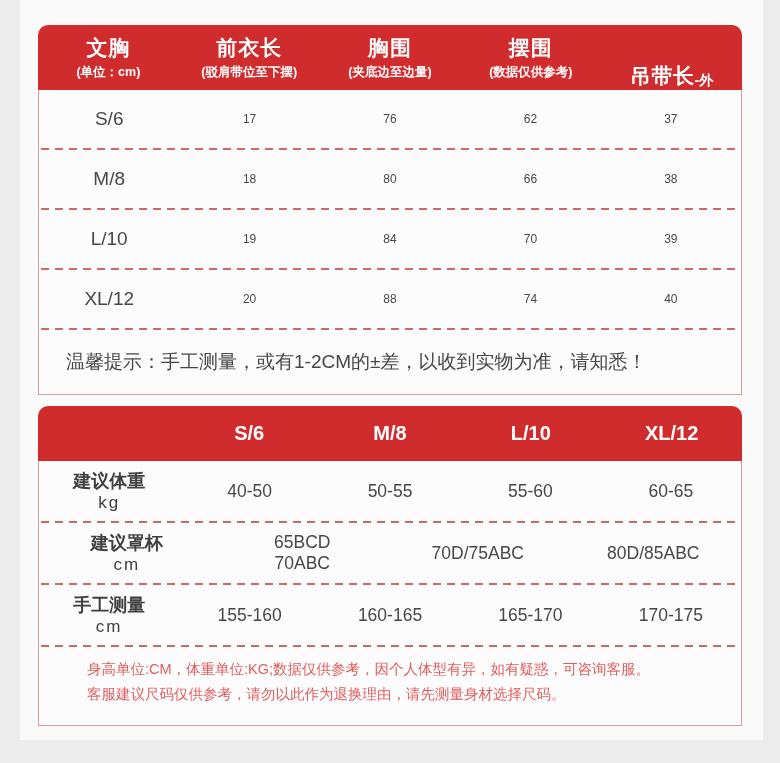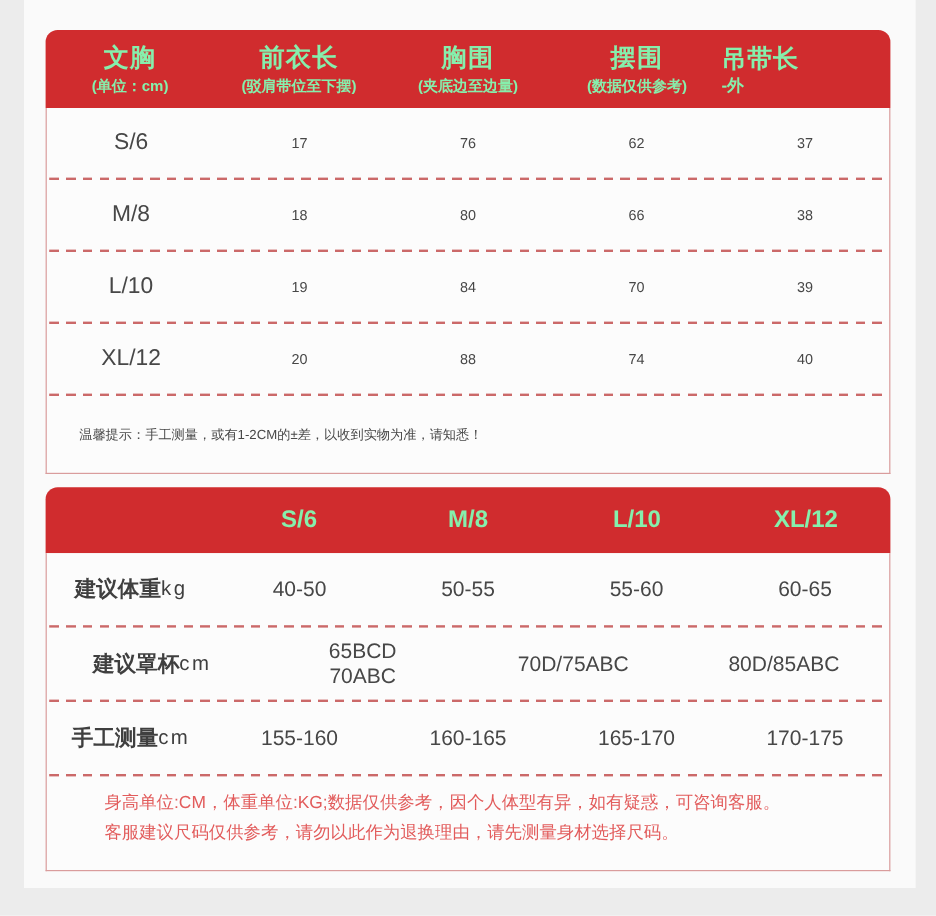--- a/index.html
+++ b/index.html
@@ -16,33 +16,33 @@
     width: 743px; height: 740px;
     background: var(--panel-bg, #fafafa);
   }
   .tablewrap { width: 704px; margin-left: 18px; }
 
   
   .t-header {
     display: flex;
     background: var(--header-red, #d02c2e);
     border-radius: 10px 10px 0 0;
-    color: #86efac;
+    color: #ffffff;
   }
   #t1 .t-header { height: 65px; margin-top: 25px; }
   #t2 .t-header { height: 55px; margin-top: 11px; }
   .hcell {
     flex: 1;
     display: flex; flex-direction: column;
     align-items: center; justify-content: center;
     gap: 2px;
   }
   .htitle { font-size: 21px; font-weight: bold; letter-spacing: 1px; }
   .hsub   { font-size: 12.5px; font-weight: bold; }
-  .hinline { flex-direction: column; align-items: flex-start; gap: 0; }
+  .hinline { flex-direction: row; align-items: flex-end; gap: 0; }
   .hinline .htitle { letter-spacing: 0.5px; }
   .hinline .hsub { font-size: 14px; }
   .hcell2 {
     flex: 1; display: flex;
     align-items: center; justify-content: center;
     font-size: 20px; font-weight: bold;
   }
 
   
   .t-body {
@@ -57,26 +57,26 @@
   .dash {
     height: 2px; margin: 0 2px;
     background-image: repeating-linear-gradient(90deg,
       var(--dash-red, #cb6969) 0 8px, transparent 8px 14px);
   }
 
   .note1 {
     height: 64px;
     display: flex; align-items: center;
     padding-left: 27px;
-    font-size: 11px; color: var(--text-dark, #474747);
+    font-size: 19px; color: var(--text-dark, #474747);
   }
 
   .trow2 { display: flex; align-items: center; min-height: 60px; padding: 4px 0; }
   .tcell2 { flex: 1; text-align: center; }
-  .labcell { display: flex; flex-direction: row; align-items: center; justify-content: center; }
+  .labcell { display: flex; flex-direction: column; align-items: center; justify-content: center; }
   .lab  { font-size: 18px; font-weight: bold; color: #3f3f3f; }
   .unit { font-size: 17px; color: #3f3f3f; letter-spacing: 2px; }
   .val  { font-size: 17.5px; color: var(--text-dark, #474747); white-space: pre-line; line-height: 1.2; }
 
   .notes2 { padding: 10px 12px 17px 8px; }
   .noteline { color: var(--note-red, #e25c5c); font-size: 14.5px; line-height: 1.75; margin-left: 40px; }
 </style>
 </head>
 <body>
 

